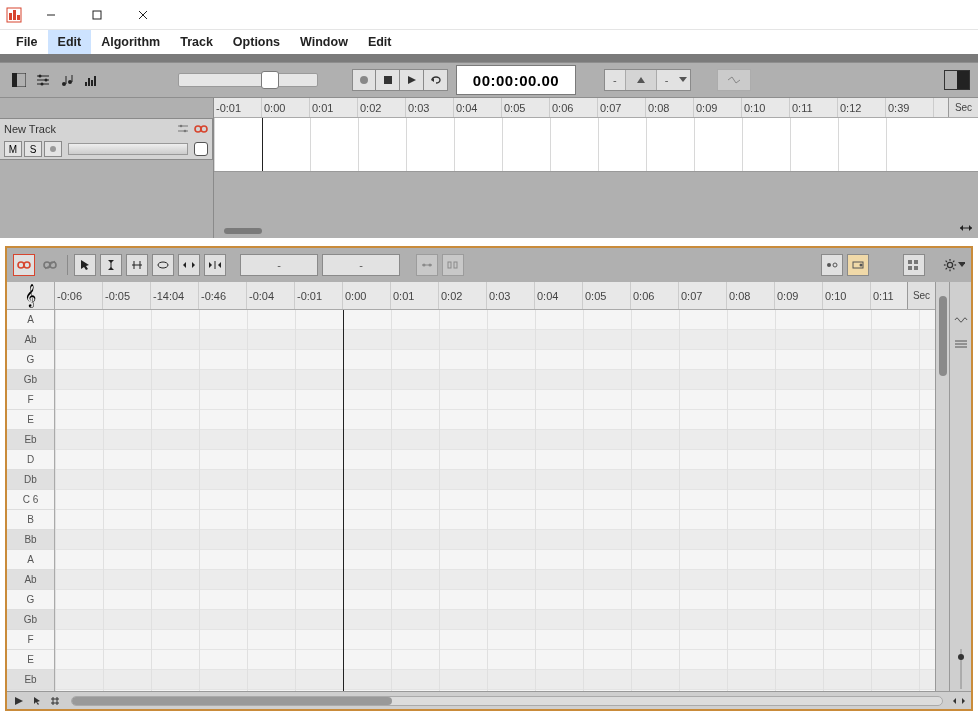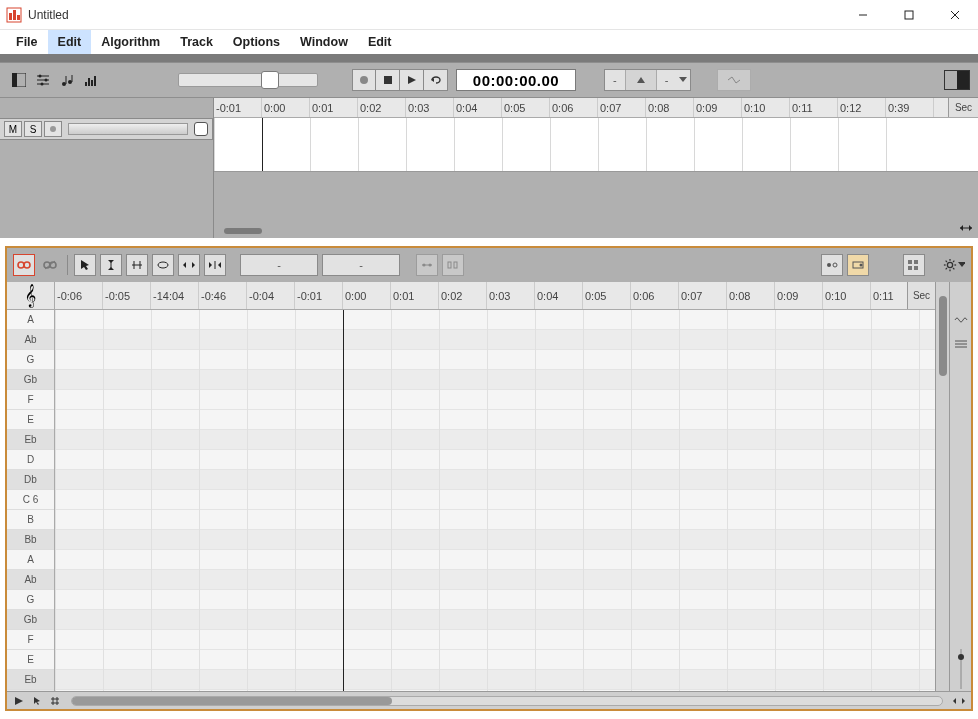--- a/index.html
+++ b/index.html
@@ -21,21 +21,21 @@
 .tb-btn { width: 22px; height: 22px; display: flex; align-items: center; justify-content: center; color: #222; border-radius: 2px; }
 .tb-btn svg { display:block; }
 
 .slider1 { width: 140px; height: 14px; background: #e6e6e6; border: 1px solid #9a9a9a; border-radius: 2px; position: relative; }
 .slider1 .thumb { position: absolute; top: -3px; width: 18px; height: 18px; background: #fff; border: 1px solid #7a7a7a; border-radius: 3px; }
 
 .transport { display: flex; align-items: center; gap: 0; }
 .transport .tbtn { width: 24px; height: 22px; background: #e2e2e2; border: 1px solid #8a8a8a; display: flex; align-items: center; justify-content: center; font-size: 11px; }
 .transport .tbtn + .tbtn { border-left: none; }
 
-.timebox { width: 120px; height: 22px; background: #fff; border: 1px solid #7a7a7a; font-size: 15px; font-weight: 600; display: flex; align-items: center; justify-content: center; letter-spacing: 0.5px; }
+.timebox { width: 120px; height: 30px; background: #fff; border: 1px solid #7a7a7a; font-size: 15px; font-weight: 600; display: flex; align-items: center; justify-content: center; letter-spacing: 0.5px; }
 
 .range-box { display: flex; align-items: center; border: 1px solid #8a8a8a; background: #e2e2e2; height: 22px; }
 .range-box .seg { padding: 0 8px; font-size: 11px; color: #555; border-right: 1px solid #aaa; height: 100%; display: flex; align-items: center; }
 .range-box .dd { width: 14px; height: 100%; display: flex; align-items: center; justify-content: center; }
 .range-box .seg.mid { background:#d4d4d4; }
 
 .ghost-btn { width: 34px; height: 22px; border: 1px solid #aaa; background: #e2e2e2; display: flex; align-items: center; justify-content: center; opacity: 0.55; }
 
 .right-scope { width: 26px; height: 20px; border: 1px solid #333; }
 .right-scope .half { display:inline-block;width:50%;height:100%; }
@@ -111,21 +111,20 @@
 
 <div class="titlebar">
   <span class="app-icon">
     <svg viewBox="0 0 16 16">
         <rect x="1" y="1" width="14" height="14" fill="#fff" stroke="#d7452e"></rect>
         <rect x="3" y="6" width="3" height="7" fill="#d7452e"></rect>
         <rect x="7" y="3" width="3" height="10" fill="#d7452e"></rect>
         <rect x="11" y="8" width="3" height="5" fill="#d7452e"></rect>
       </svg>
   </span>
-  <span class="title">Untitled</span>
   <div class="winbtn">
       <svg width="10" height="10">
         <line x1="1" y1="5" x2="9" y2="5" stroke="#222" stroke-width="1"></line>
       </svg>
     </div>
   <div class="winbtn">
       <svg width="10" height="10">
         <rect x="1" y="1" width="8" height="8" fill="none" stroke="#222" stroke-width="1"></rect>
       </svg>
     </div>
@@ -243,20 +242,37 @@
       </svg>
     </div>
 
   <div class="spacer"></div>
   <div class="right-scope"><span class="half"></span><span class="half dark"></span></div>
 </div>
 
 <div class="timeline-area">
   <div class="track-panel">
     <div class="track-head">
+      <div class="row1">
+        <span class="name">New Track</span>
+        <span class="mini-icon">
+          <svg width="12" height="12" viewBox="0 0 12 12">
+              <line x1="1" y1="3" x2="11" y2="3" stroke="#777"></line>
+              <circle cx="4" cy="3" r="1.3" fill="#777"></circle>
+              <line x1="1" y1="8" x2="11" y2="8" stroke="#777"></line>
+              <circle cx="8" cy="8" r="1.3" fill="#777"></circle>
+            </svg>
+        </span>
+        <span class="mini-icon link">
+          <svg width="14" height="12" viewBox="0 0 14 12">
+              <circle cx="4" cy="6" r="3" fill="none" stroke="#d7452e" stroke-width="1.6"></circle>
+              <circle cx="10" cy="6" r="3" fill="none" stroke="#d7452e" stroke-width="1.6"></circle>
+            </svg>
+        </span>
+      </div>
       <div class="row2">
         <div class="sq">M</div>
         <div class="sq">S</div>
         <div class="sq">
             <svg width="8" height="8">
               <circle cx="4" cy="4" r="3" fill="#999"></circle>
             </svg>
           </div>
         <div class="bar"></div>
         <div class="chk"></div>

